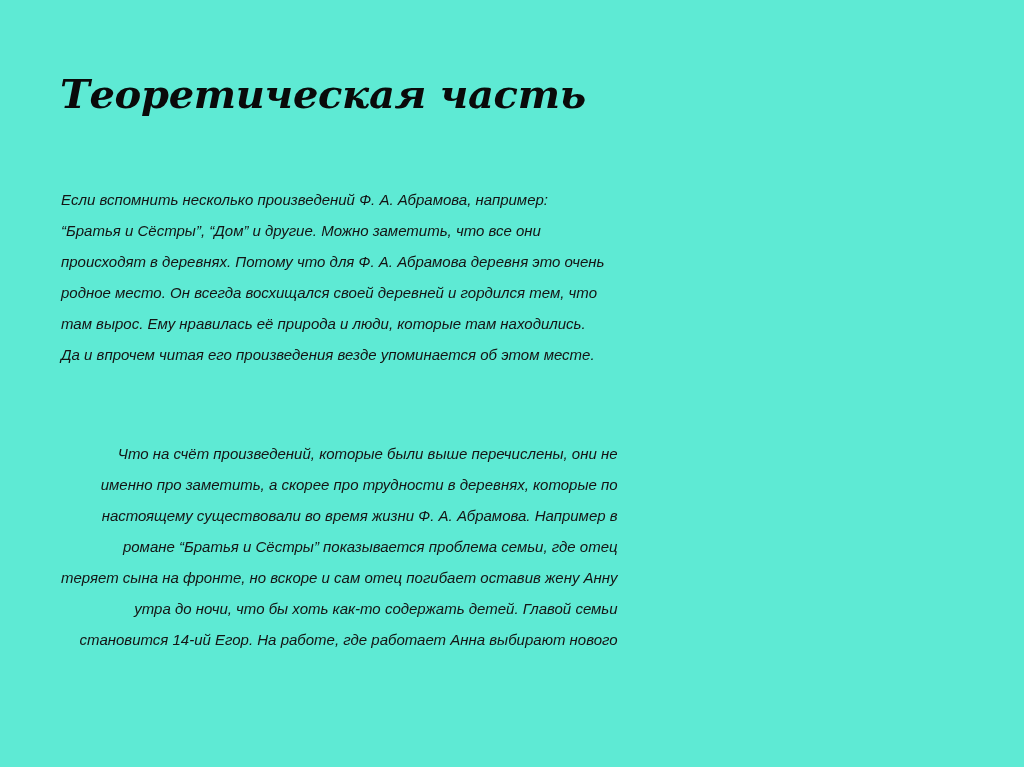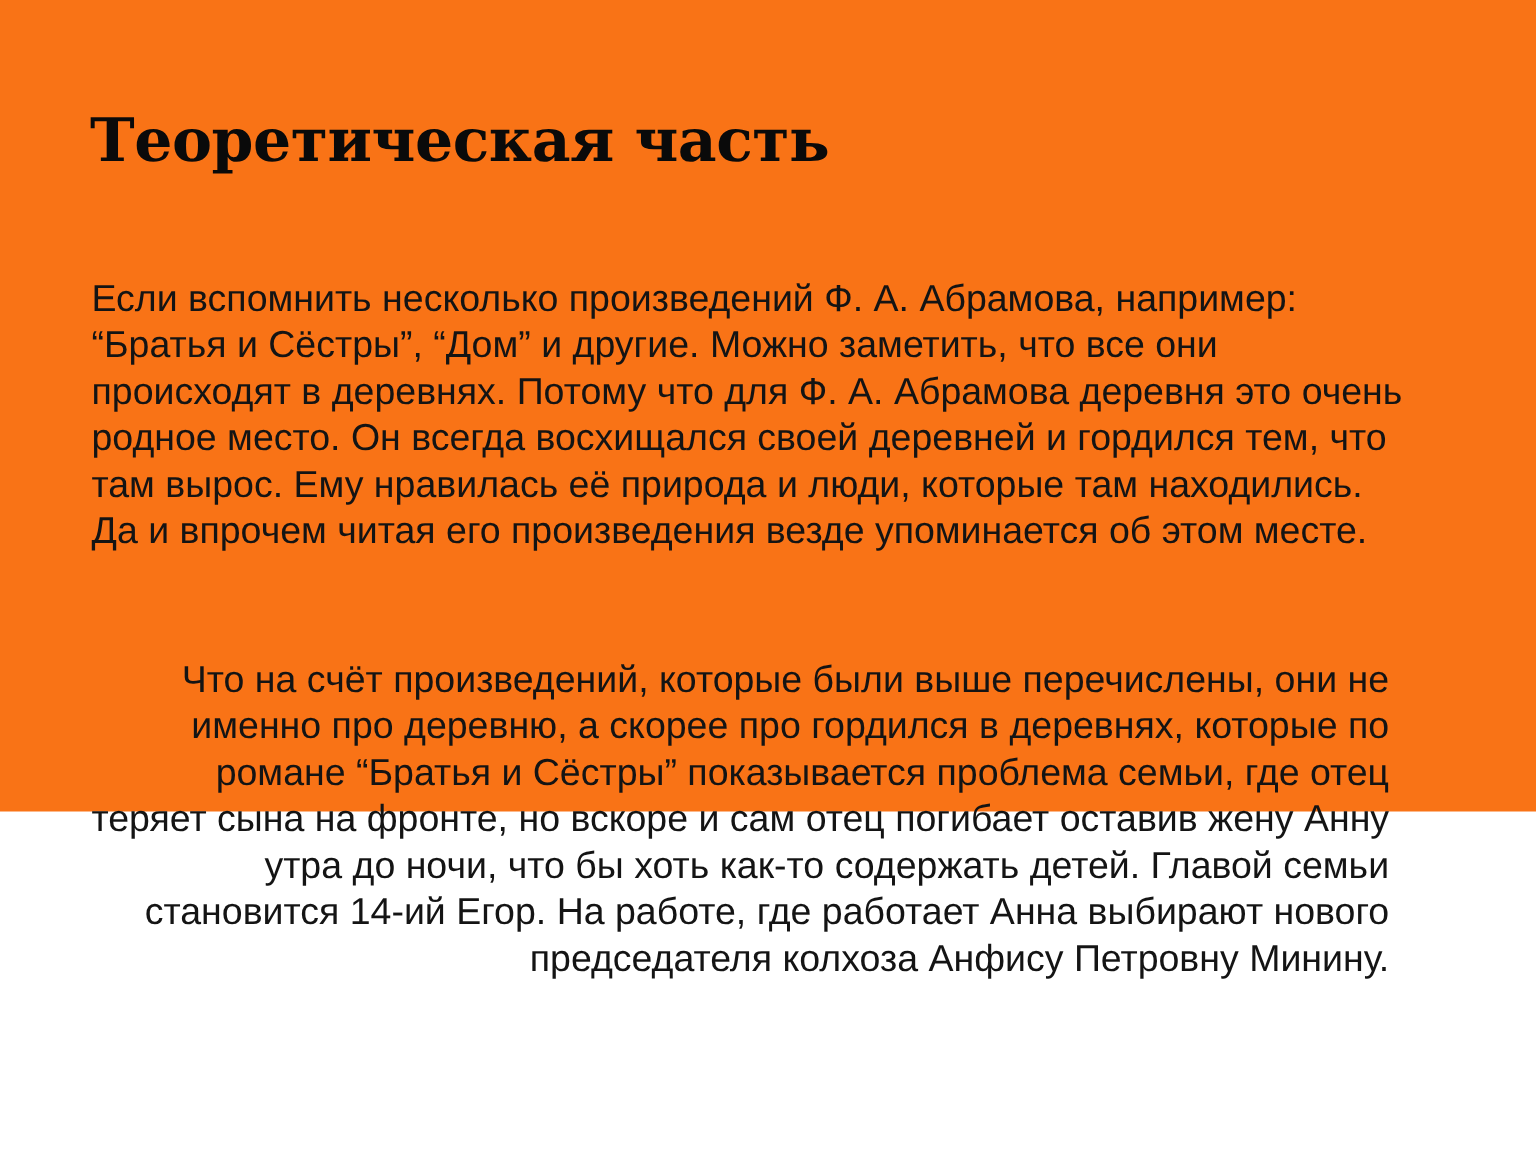--- a/index.html
+++ b/index.html
@@ -10,40 +10,41 @@
   body {
     width: 1024px;
     height: 767px;
     position: relative;
     overflow: hidden;
     color: #111111;
   }
   .slide {
     position: absolute;
     left: 0; top: 0;
-    width: 1024px; height: 541px;
-    background: #f97316;
+    width: 1024px; height: 767px;
+    background: #5eead4;
+    font-style: italic;
   }
   .title {
     position: absolute;
     left: 60px;
     top: 66px;
     font-family: "DejaVu Serif", "Liberation Serif", serif;
     font-weight: bold;
     font-size: 40px;
     line-height: 56px;
     color: #0a0a0a;
     white-space: nowrap;
     letter-spacing: -0.3px;
   }
   .para {
     position: absolute;
     left: 61px;
     font-family: "Liberation Sans", "DejaVu Sans", sans-serif;
-    font-size: 25px;
+    font-size: 15px;
     color: #141414;
   }
   .para .line {
     display: block;
     height: 31px;
     line-height: 31px;
     white-space: nowrap;
   }
   #para-1 { top: 184px; }
   #para-2 { top: 438px; text-align: right; }
@@ -58,20 +59,20 @@
     <span class="line">Если вспомнить несколько произведений Ф. А. Абрамова, например:</span>
     <span class="line">“Братья и Сёстры”, “Дом” и  другие. Можно заметить, что все они</span>
     <span class="line">происходят в деревнях. Потому что для Ф. А. Абрамова деревня это очень</span>
     <span class="line">родное место. Он всегда восхищался своей деревней и гордился тем, что</span>
     <span class="line">там вырос. Ему нравилась её природа и люди, которые там находились.</span>
     <span class="line">Да и впрочем читая его произведения везде упоминается об этом месте.</span>
   </div>
 
   <div class="para" id="para-2">
     <span class="line">Что на счёт произведений, которые были выше перечислены, они не</span>
-    <span class="line">именно про деревню, а скорее про гордился в деревнях, которые по</span>
+    <span class="line">именно про заметить, а скорее про трудности в деревнях, которые по</span>
+    <span class="line">настоящему существовали во время жизни Ф. А. Абрамова. Например в</span>
     <span class="line">романе “Братья и Сёстры”  показывается проблема семьи, где отец</span>
     <span class="line">теряет сына на фронте, но вскоре и сам отец погибает оставив жену Анну</span>
     <span class="line">утра до ночи, что бы хоть как-то содержать детей. Главой семьи</span>
     <span class="line">становится 14-ий Егор. На работе, где работает Анна выбирают нового</span>
-    <span class="line">председателя колхоза Анфису Петровну Минину.</span>
   </div>
 </div>
 
 </body></html>

